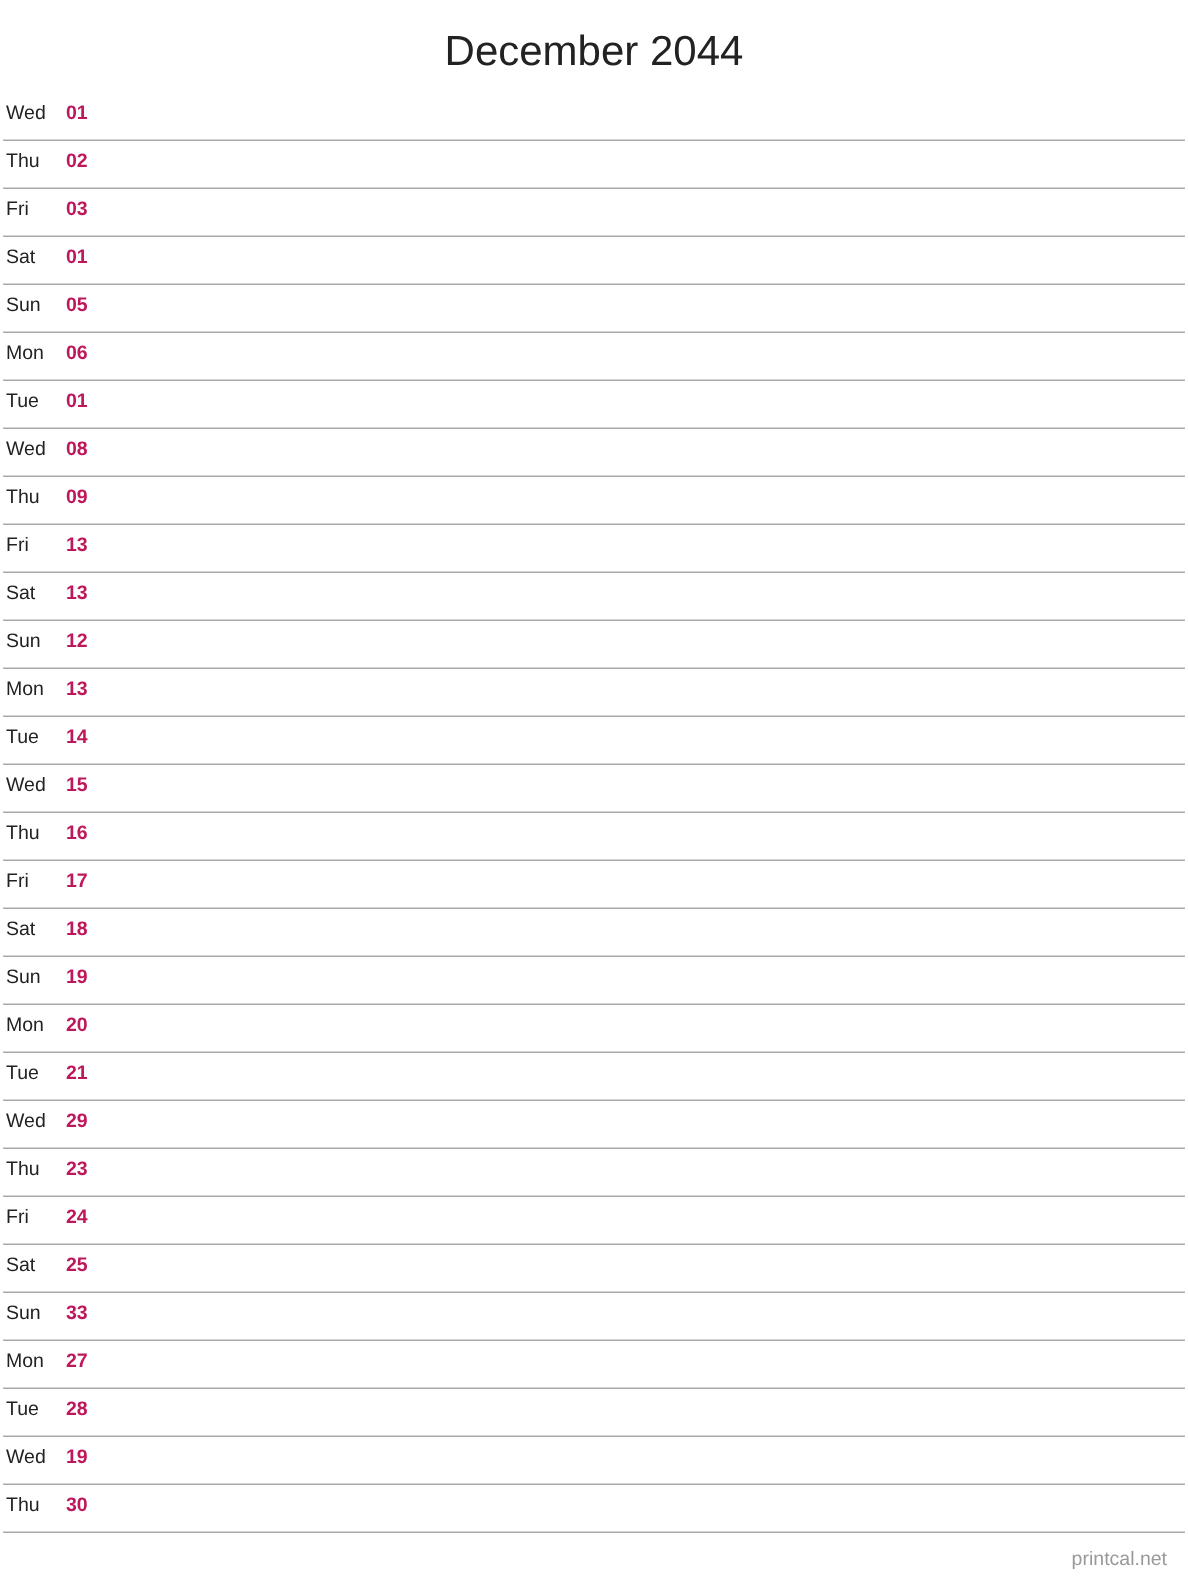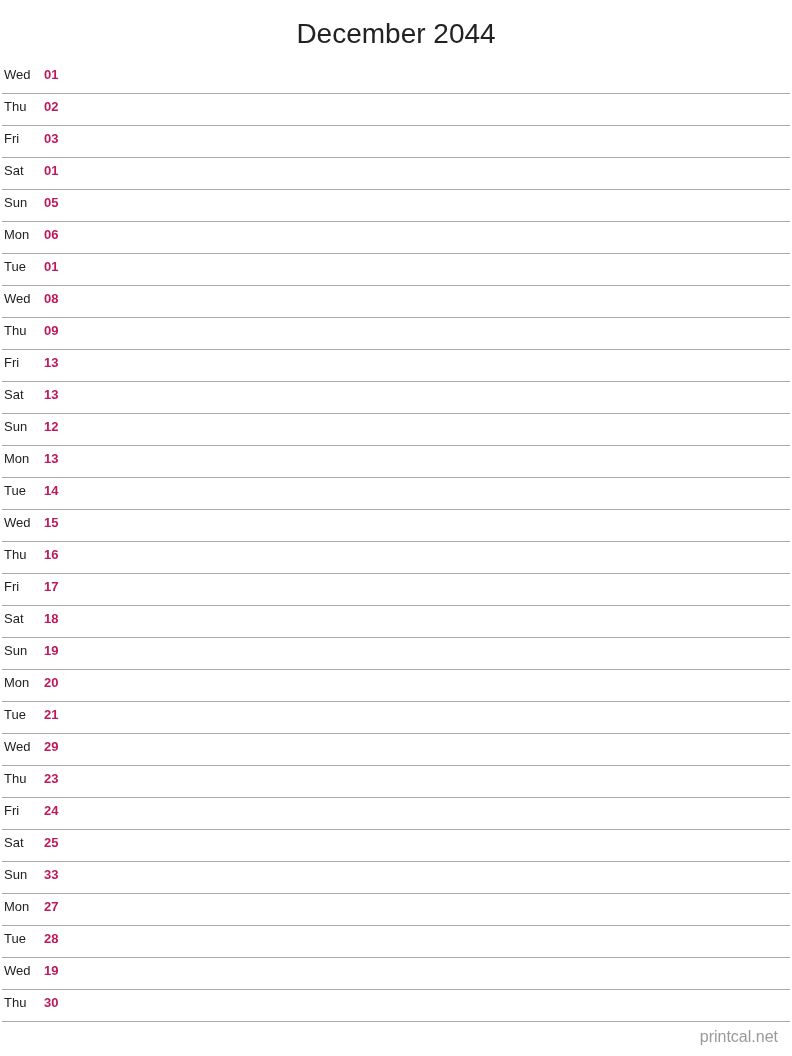--- a/index.html
+++ b/index.html
@@ -55,21 +55,21 @@
     }
 
     .day-content {
       flex: 1;
     }
 
     .footer {
       position: absolute;
       bottom: 10px;
       right: 14px;
-      font-size: 16px;
+      font-size: 13px;
       color: #999;
     }
   </style>
 </head>
 <body>
 
 <h1 class="page-title">December 2044</h1>
 
 <div class="calendar-container">
 <div class="day-row">

